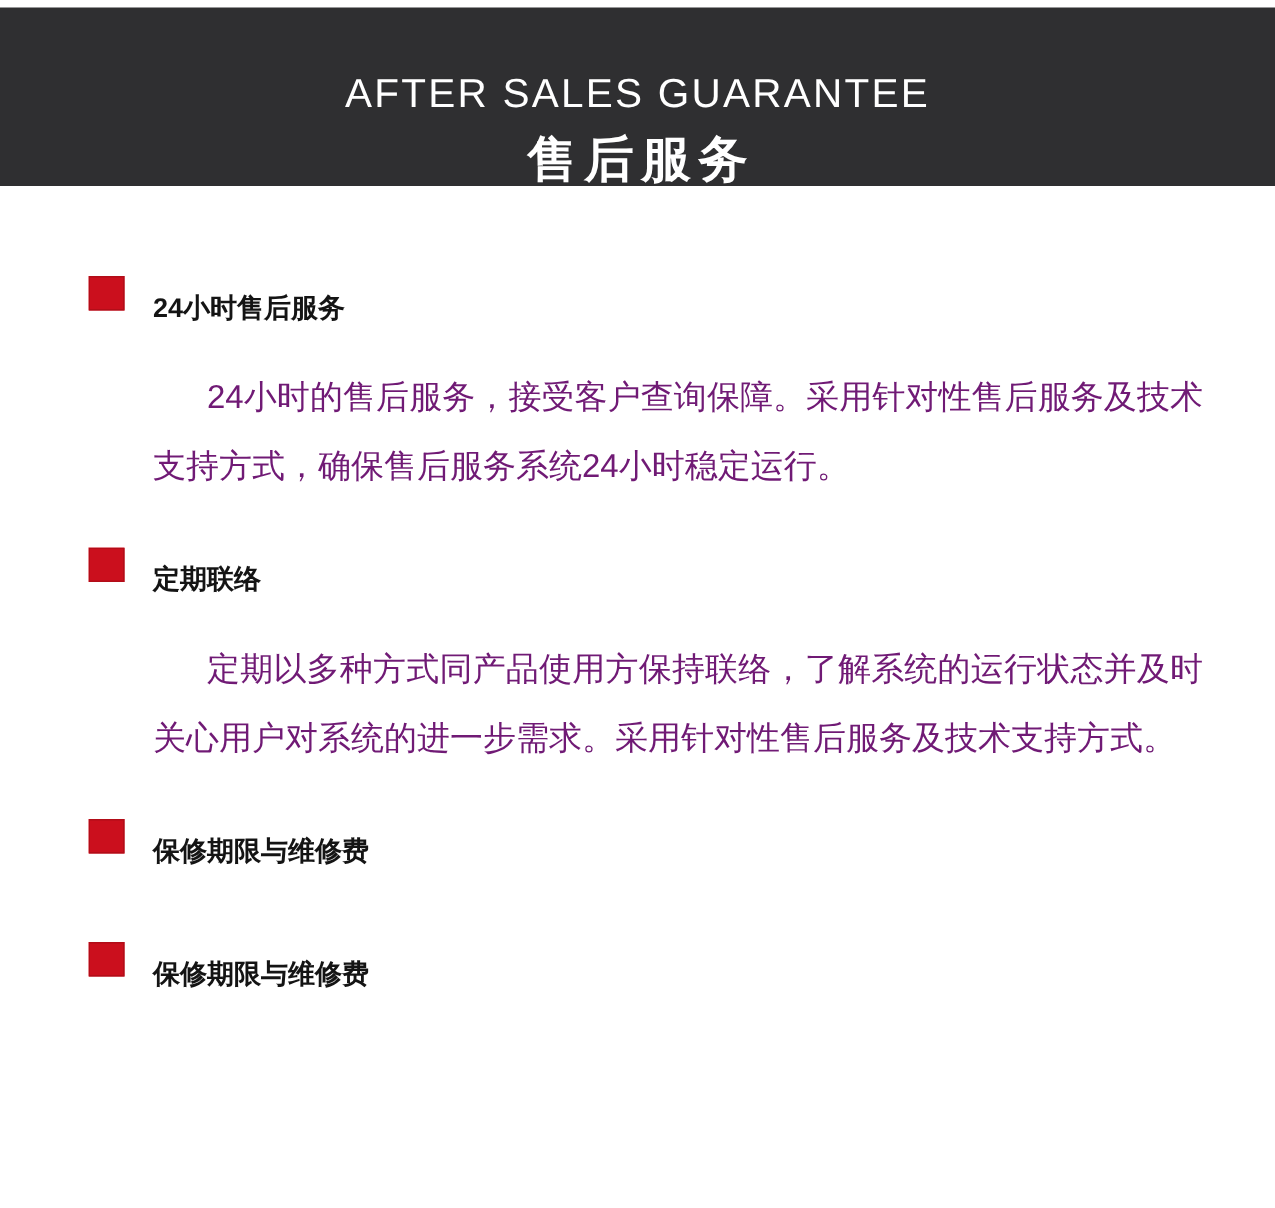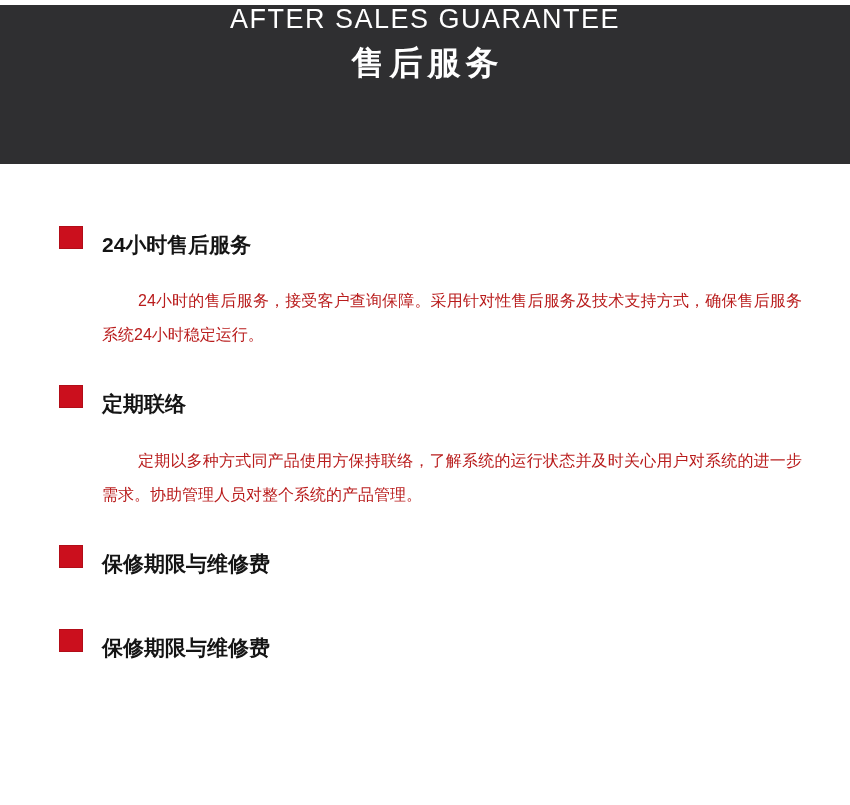--- a/index.html
+++ b/index.html
@@ -14,27 +14,27 @@
     overflow: hidden;
   }
   .page {
     width: 850px;
     height: 805px;
     position: relative;
   }
   
   .banner {
     margin-top: 5px;
-    height: 159px;
+    height: 119px;
     background: #2f2f31;
     color: #ffffff;
     display: flex;
     flex-direction: column;
     align-items: center;
-    justify-content: flex-start;
+    justify-content: flex-end;
   }
   .banner-title-en {
     font-size: 27px;
     font-weight: 500;
     letter-spacing: 1.5px;
     line-height: 1.1;
   }
   .banner-title-zh {
     margin-top: 10px;
     font-size: 33px;
@@ -61,31 +61,31 @@
   }
   .bullet {
     width: 24px;
     height: 23px;
     background: #cb0f1d;
     box-shadow: inset 0 0 0 1px #b20d18;
     margin-right: 19px;
     flex: 0 0 auto;
   }
   .section-title {
-    font-size: 21px;
+    font-size: 18px;
     font-weight: bold;
     color: #141414;
     line-height: 24px;
     margin-top: 33px;
   }
   .paragraph {
     margin: 0 48px 0 102px;
-    font-size: 16px;
-    line-height: 34px;
-    color: #b91c1c;
+    font-size: 22px;
+    line-height: 46px;
+    color: #701a75;
     text-indent: 36px;
     text-align: justify;
   }
 </style>
 </head>
 <body>
 
 <div class="page">
 
   <header class="banner">
@@ -101,21 +101,21 @@
         <h2 class="section-title">24小时售后服务</h2>
       </div>
       <p class="paragraph">24小时的售后服务，接受客户查询保障。采用针对性售后服务及技术支持方式，确保售后服务系统24小时稳定运行。</p>
     </section>
 
     <section class="section">
       <div class="section-header">
         <span class="bullet"></span>
         <h2 class="section-title">定期联络</h2>
       </div>
-      <p class="paragraph">定期以多种方式同产品使用方保持联络，了解系统的运行状态并及时关心用户对系统的进一步需求。协助管理人员对整个系统的产品管理。</p>
+      <p class="paragraph">定期以多种方式同产品使用方保持联络，了解系统的运行状态并及时关心用户对系统的进一步需求。采用针对性售后服务及技术支持方式。</p>
     </section>
 
     <section class="section">
       <div class="section-header">
         <span class="bullet"></span>
         <h2 class="section-title">保修期限与维修费</h2>
       </div>
     </section>
 
     <section class="section">

